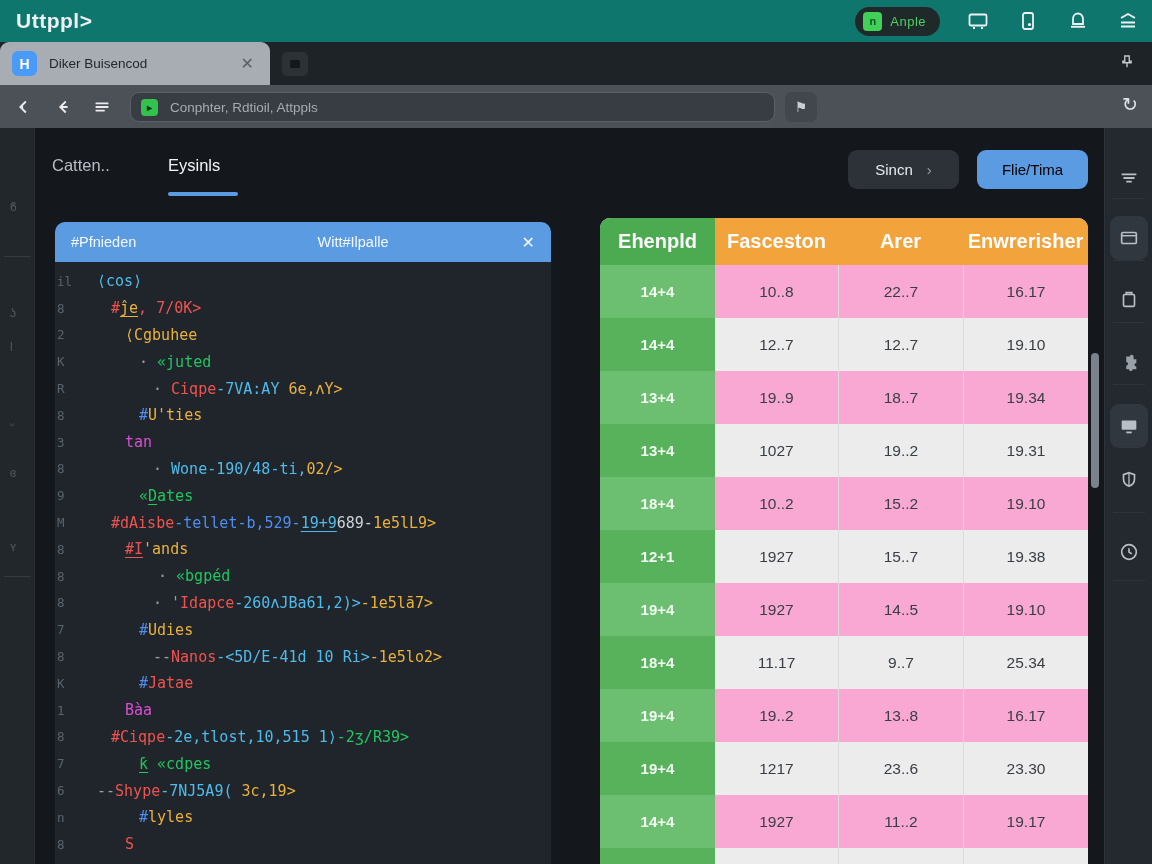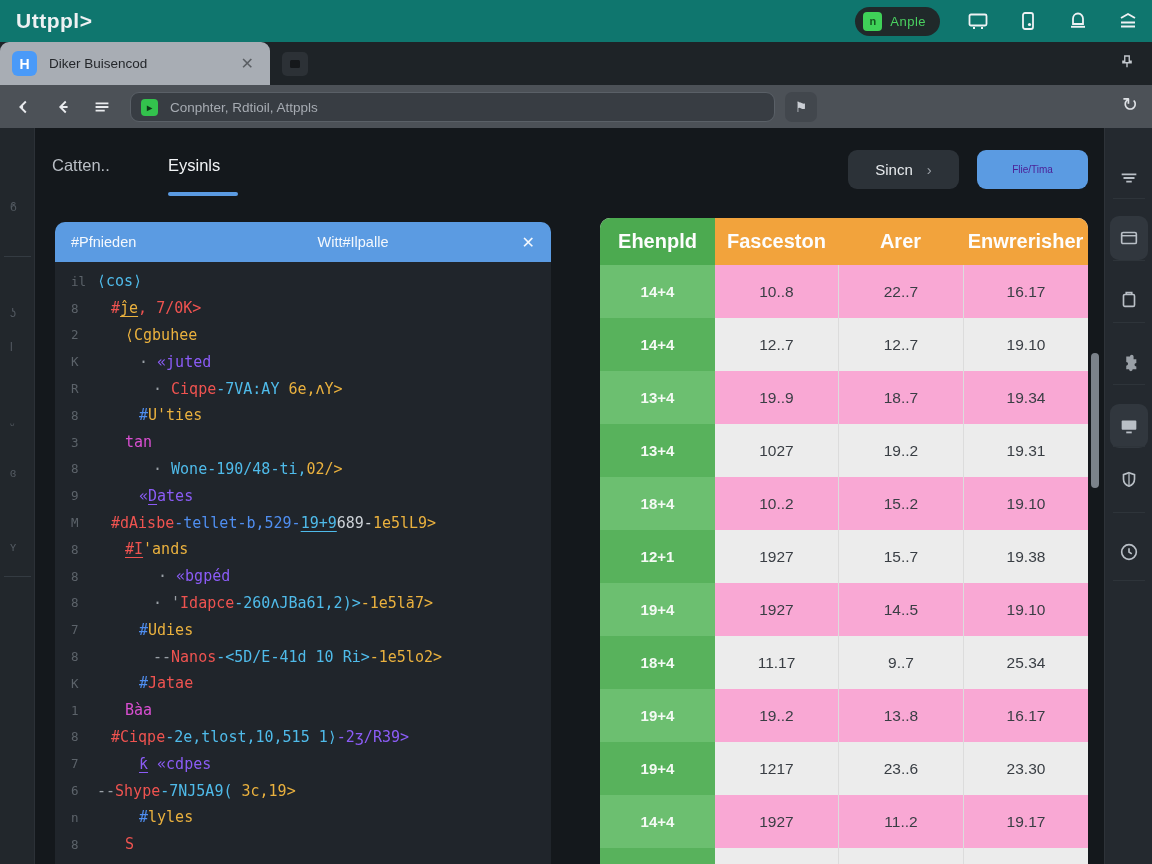--- a/index.html
+++ b/index.html
@@ -38,33 +38,33 @@
   
   .left-rail { position:absolute; left:0; top:128px; width:35px; height:736px; background:#22272c; border-right:1px solid #2c3137; }
   .lr-glyph { position:absolute; left:10px; color:#5a6169; font-size:12px; opacity:.85; }
   .lr-div { position:absolute; left:4px; width:27px; height:1px; background:#343b42; }
 
   
   .ct-tab { position:absolute; font-size:16.5px; }
   .ct-underline { position:absolute; height:4px; border-radius:2px; background:#5b9be2; }
   .since-btn { position:absolute; left:848px; top:150px; width:111px; height:39px; background:#2c3238; border-radius:9px; display:flex; align-items:center; justify-content:center; gap:14px; color:#e8ebee; font-size:15px; }
   .since-chev { color:#9aa0a6; font-size:15px; }
-  .primary-btn { position:absolute; left:977px; top:150px; width:111px; height:39px; background:#5b9be2; border-radius:9px; display:flex; align-items:center; justify-content:center; color:#4c1d95; font-size:10px; }
+  .primary-btn { position:absolute; left:977px; top:150px; width:111px; height:39px; background:#5b9be2; border-radius:9px; display:flex; align-items:center; justify-content:center; color:#000000; font-size:15px; }
 
   
   .code-panel { position:absolute; left:55px; top:222px; width:496px; height:642px; background:#20252b; border-radius:10px 10px 0 0; overflow:hidden; }
   .code-header { position:absolute; left:0; top:0; width:100%; height:40px; background:#5b9be2; display:flex; align-items:center; padding:0 16px; color:#f4f8fd; font-size:14.5px; }
   .ch-left { width:130px; }
   .ch-center { flex:1; text-align:center; }
   .ch-close { width:30px; text-align:right; font-size:16px; }
   .code-body { position:absolute; left:0; top:40px; width:100%; bottom:0; padding-top:6px; font-family:"DejaVu Sans Mono", monospace; font-size:15px; }
   .code-line { height:26.8px; display:flex; align-items:center; white-space:pre; }
-  .ln { width:42px; padding-left:16px; color:#5c636a; font-size:12.5px; flex:none; }
+  .ln { width:42px; padding-left:2px; color:#5c636a; font-size:12.5px; flex:none; }
   .tok-red { color:#ef5350; } .tok-yellow { color:#eab13e; } .tok-cyan { color:#4fbbea; }
-  .tok-green { color:#8b5cf6; } .tok-magenta { color:#d94fd1; } .tok-blue { color:#4f8ef0; }
+  .tok-green { color:#22c55e; } .tok-magenta { color:#d94fd1; } .tok-blue { color:#4f8ef0; }
   .tok-gray { color:#9aa0a6; } .tok-white { color:#cdd2d7; }
   .tok-u { text-decoration:underline; text-underline-offset:3px; }
 
   
   .data-table { position:absolute; left:600px; top:218px; width:488px; height:646px; border-radius:10px 10px 0 0; overflow:hidden; background:#fbfbfb; }
   .t-head { display:grid; grid-template-columns:115px 123px 125px 125px; height:47px; }
   .th { display:flex; align-items:center; justify-content:center; color:#fdfdfd; font-size:20px; font-weight:bold; }
   .th-green { background:#4caa50; }
   .th-orange { background:#f2a33c; }
   .t-row { display:grid; grid-template-columns:115px 123px 125px 125px; height:53px; }

